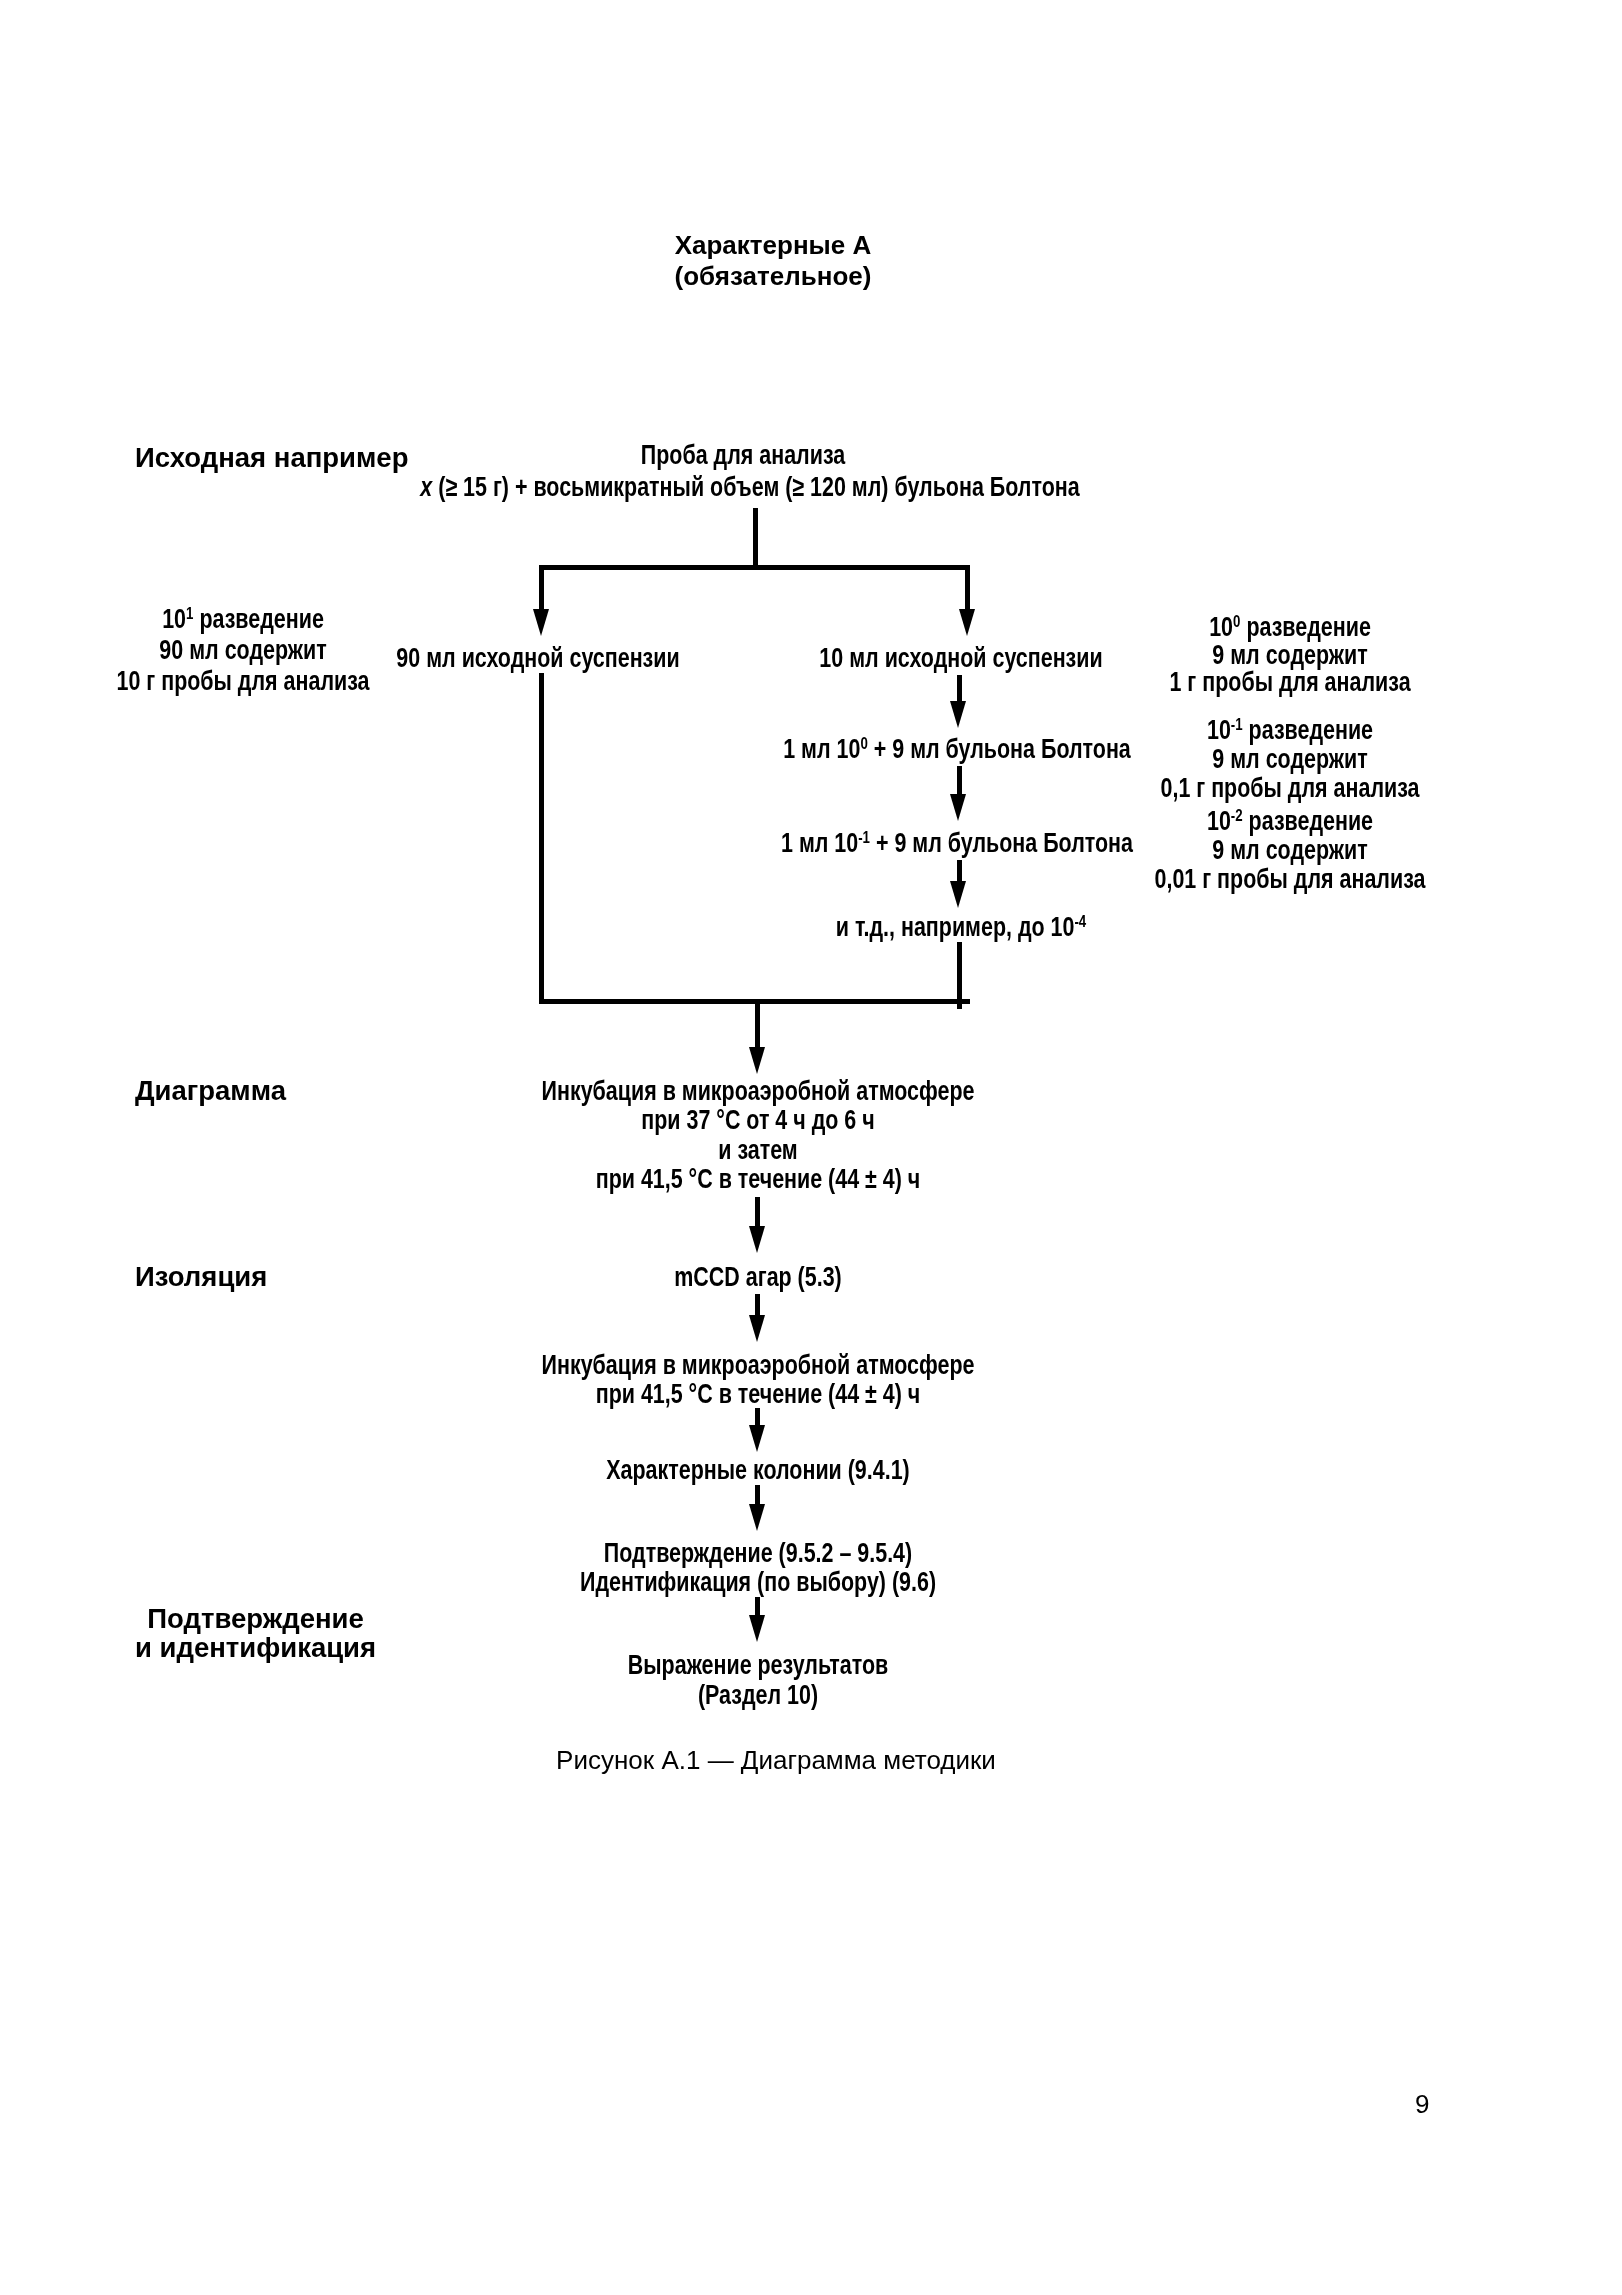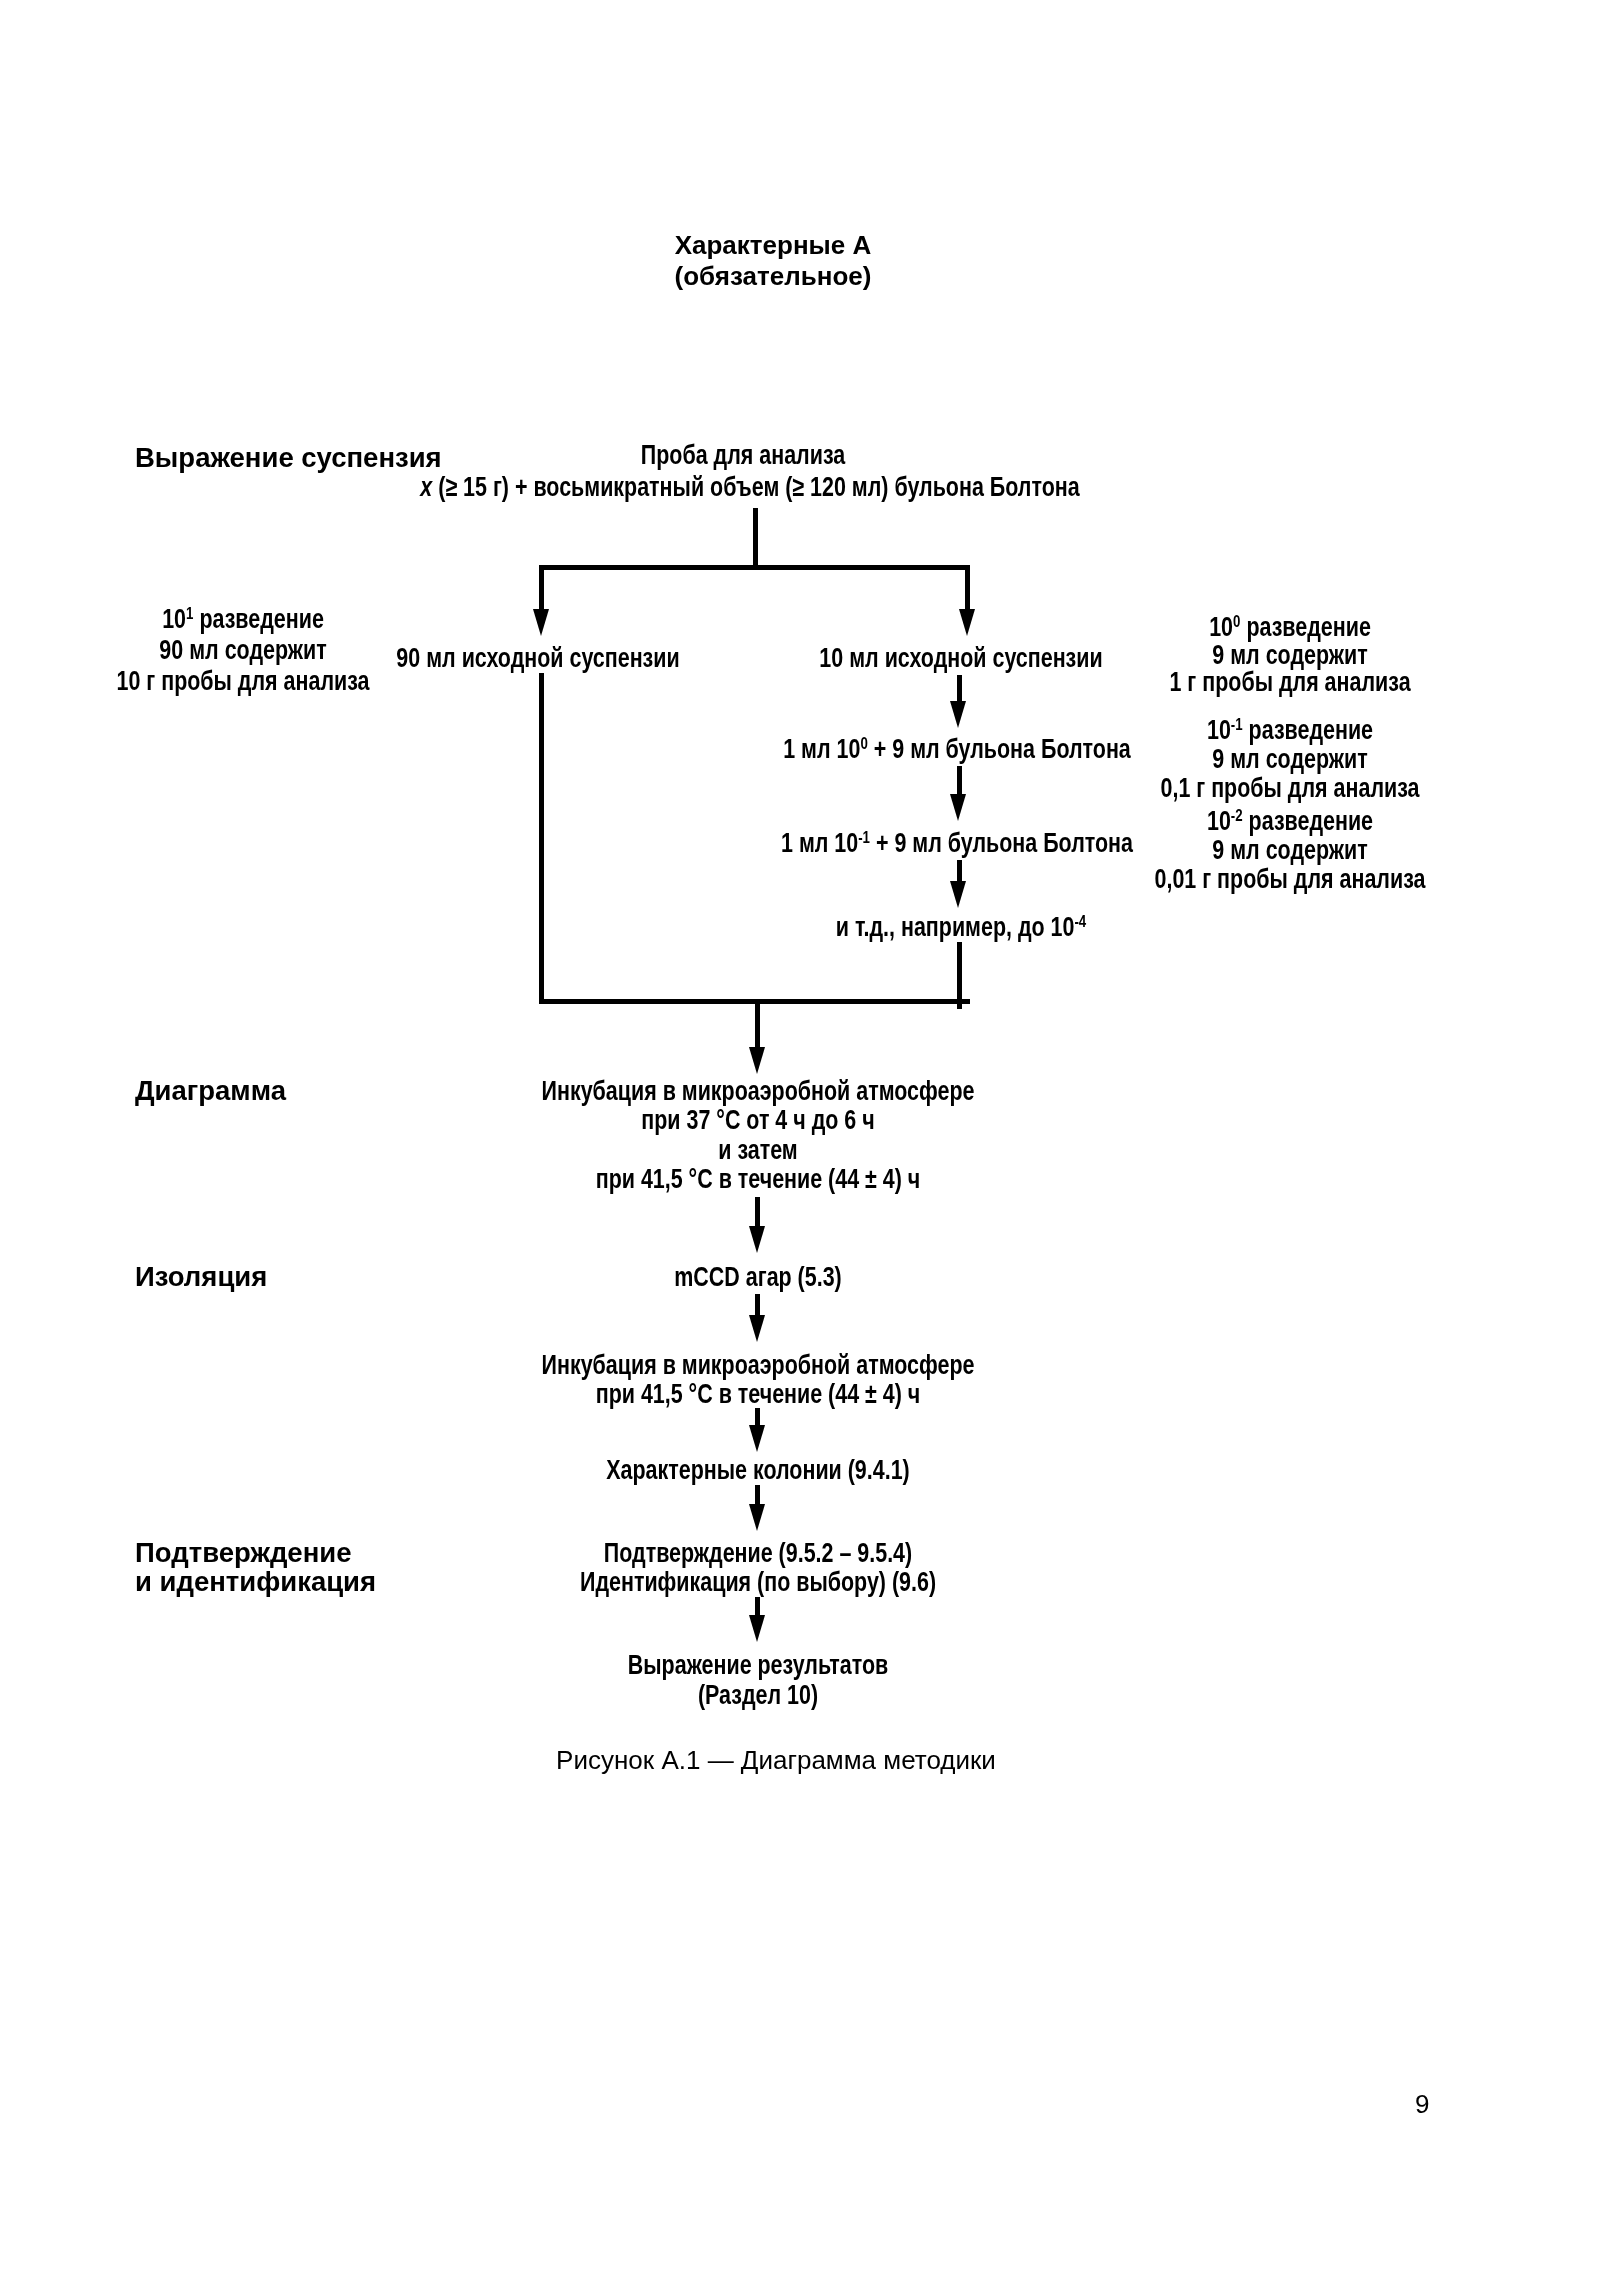--- a/index.html
+++ b/index.html
@@ -52,24 +52,24 @@
 
 <div class="page">
 
 
   <div class="abs appx ctr" style="left:773px; top:230px;">
     <div>Характерные А</div>
     <div>(обязательное)</div>
   </div>
 
 
-  <div class="abs lab" style="left:135px; top:443px;">Выражение суспензия</div>
+  <div class="abs lab" style="left:135px; top:443px;">Исходная например</div>
   <div class="abs lab" style="left:135px; top:1076px;">Диаграмма</div>
   <div class="abs lab" style="left:135px; top:1262px;">Изоляция</div>
-  <div class="abs lab" style="left:135px; top:1538px;">
+  <div class="abs lab" style="left:135px; top:1604px;text-align:center;">
     <div>Подтверждение</div>
     <div>и идентификация</div>
   </div>
 
   <div class="abs tc" style="left:743px; top:440px;">Проба для анализа</div>
   <div class="abs tc" style="left:750px; top:472px;">
     <span class="it">x</span><span> (≥ 15 г) + восьмикратный объем (≥ 120 мл) бульона Болтона</span>
   </div>
 
   <div class="abs vline" style="left:753px; top:508px; height:60px;"></div>

